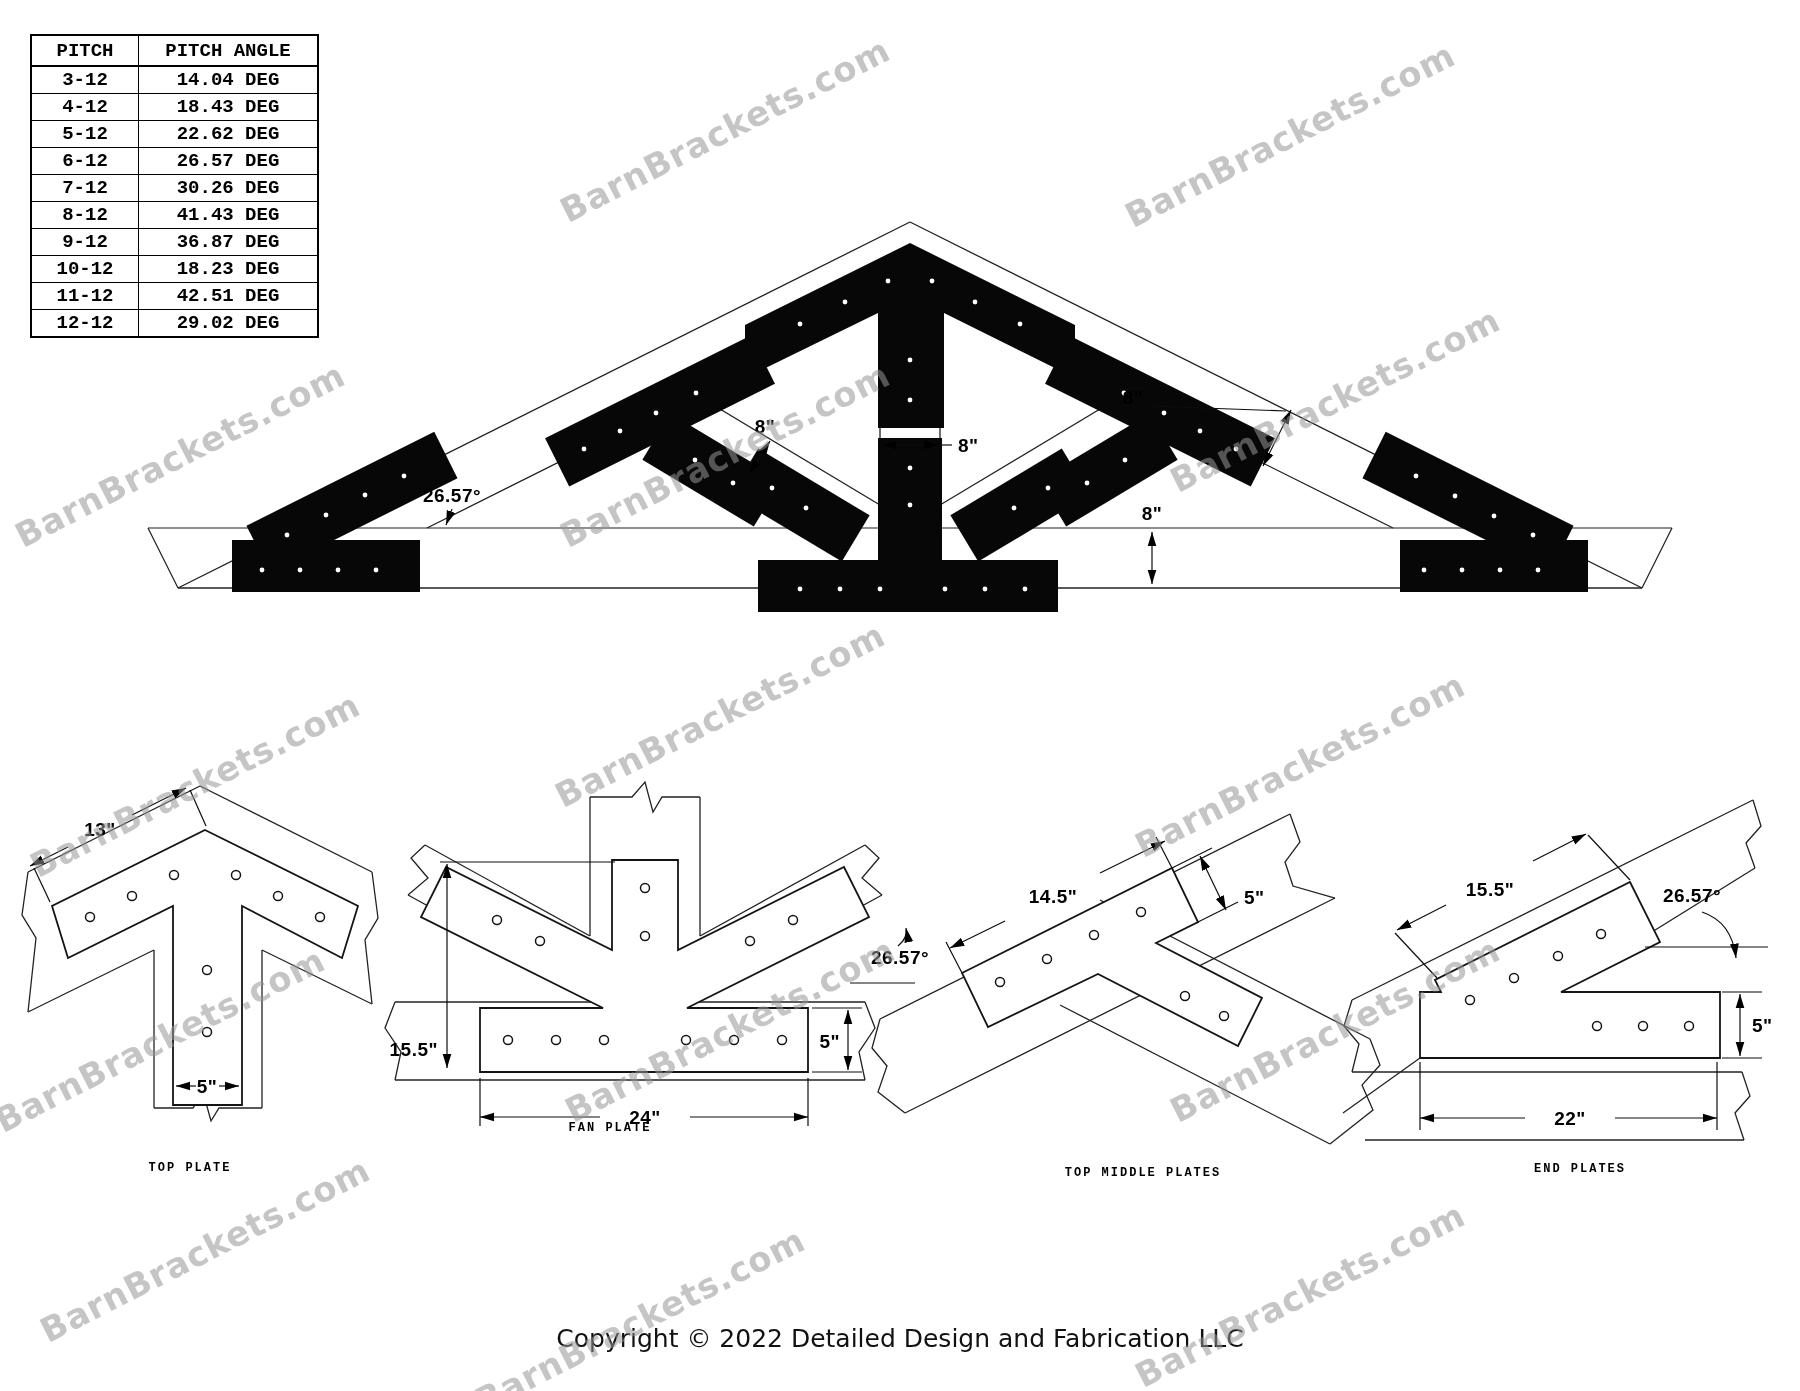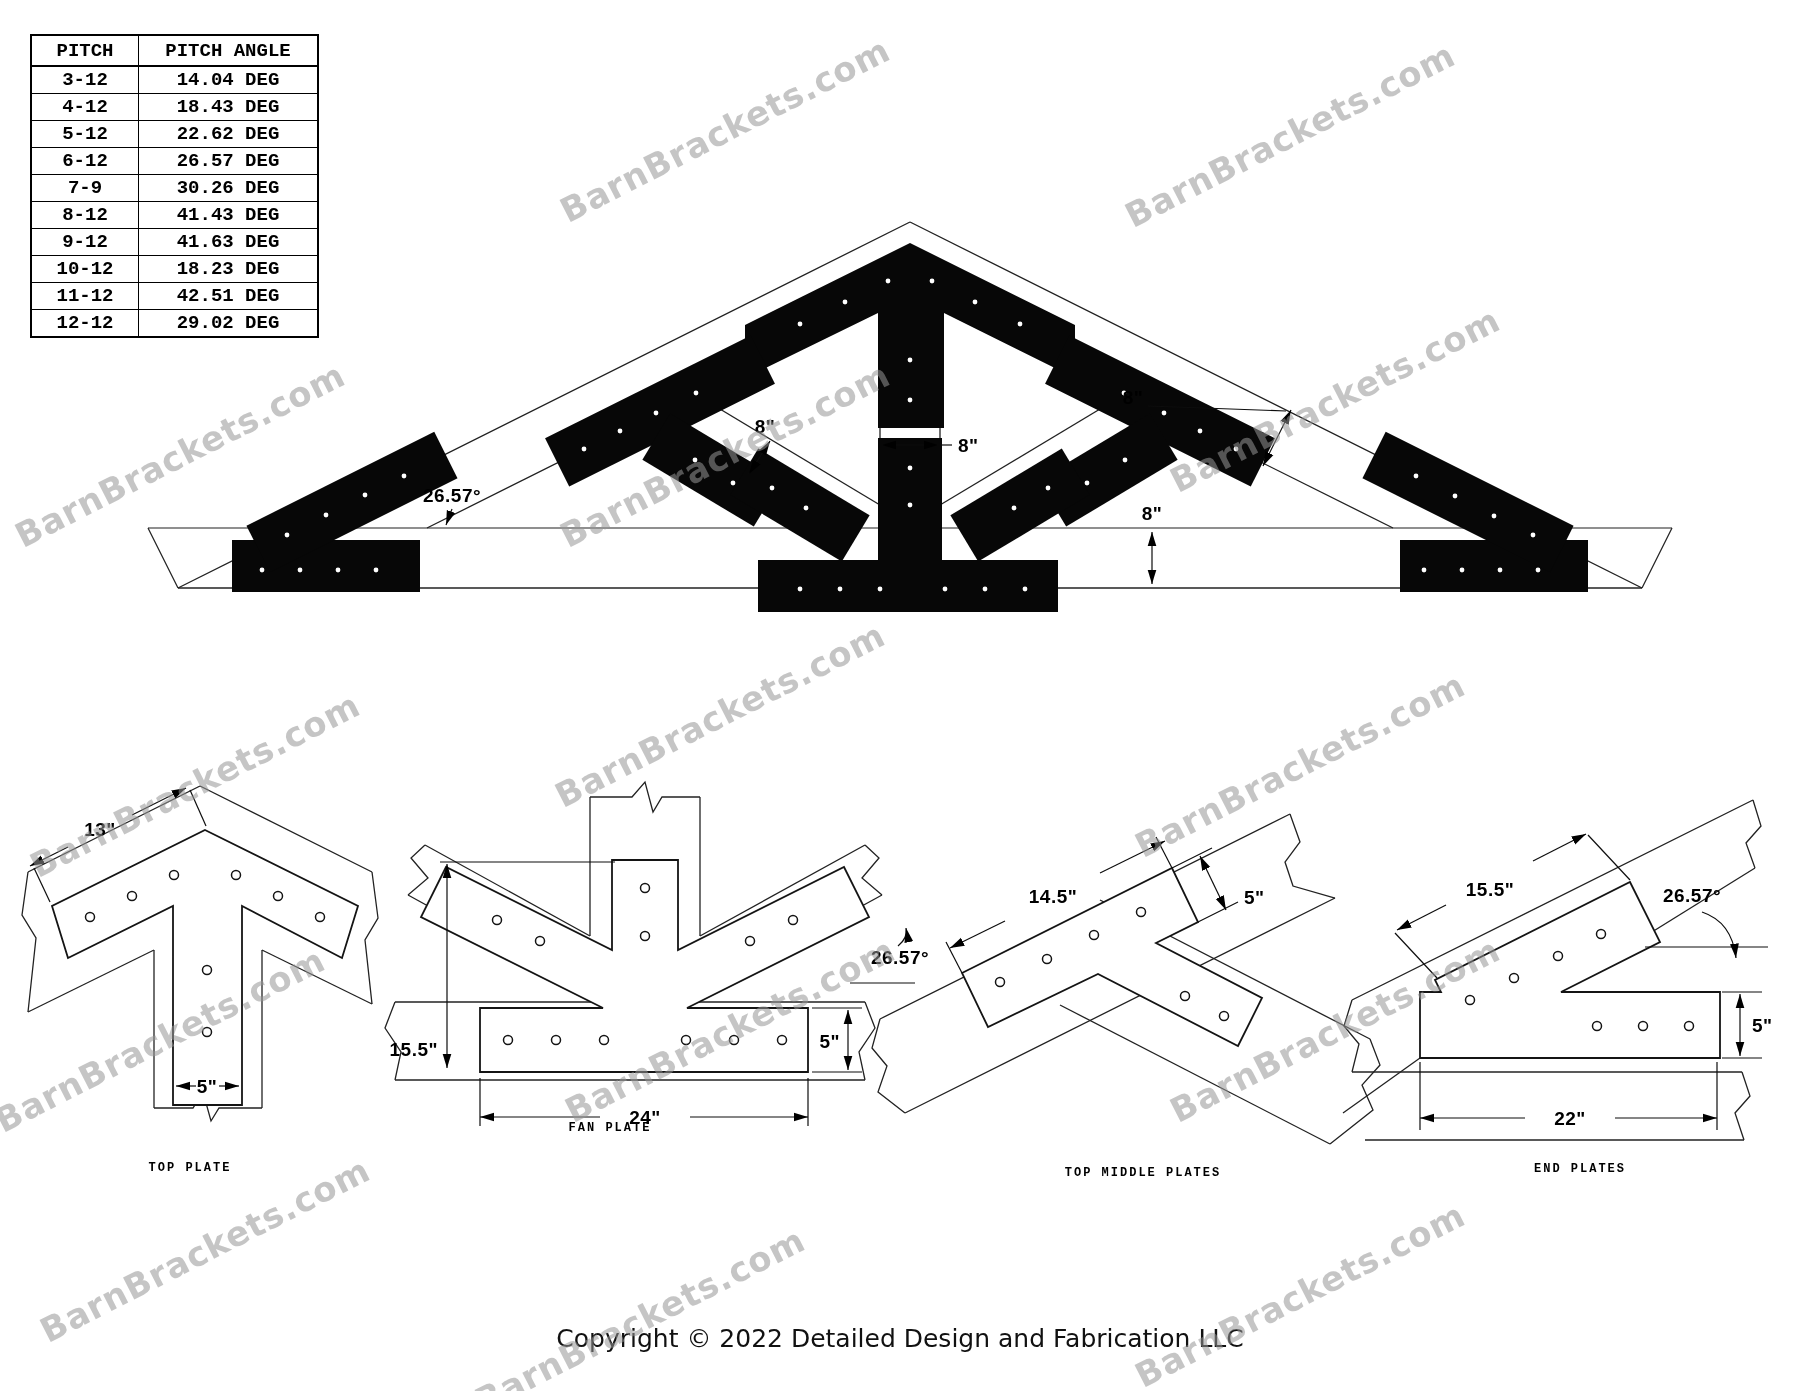--- a/index.html
+++ b/index.html
@@ -59,30 +59,30 @@
         </tr>
       <tr>
           <td>5-12</td>
           <td>22.62 DEG</td>
         </tr>
       <tr>
           <td>6-12</td>
           <td>26.57 DEG</td>
         </tr>
       <tr>
-          <td>7-9</td>
+          <td>7-12</td>
           <td>30.26 DEG</td>
         </tr>
       <tr>
           <td>8-12</td>
           <td>41.43 DEG</td>
         </tr>
       <tr>
           <td>9-12</td>
-          <td>41.63 DEG</td>
+          <td>36.87 DEG</td>
         </tr>
       <tr>
           <td>10-12</td>
           <td>18.23 DEG</td>
         </tr>
       <tr>
           <td>11-12</td>
           <td>42.51 DEG</td>
         </tr>
       <tr>

